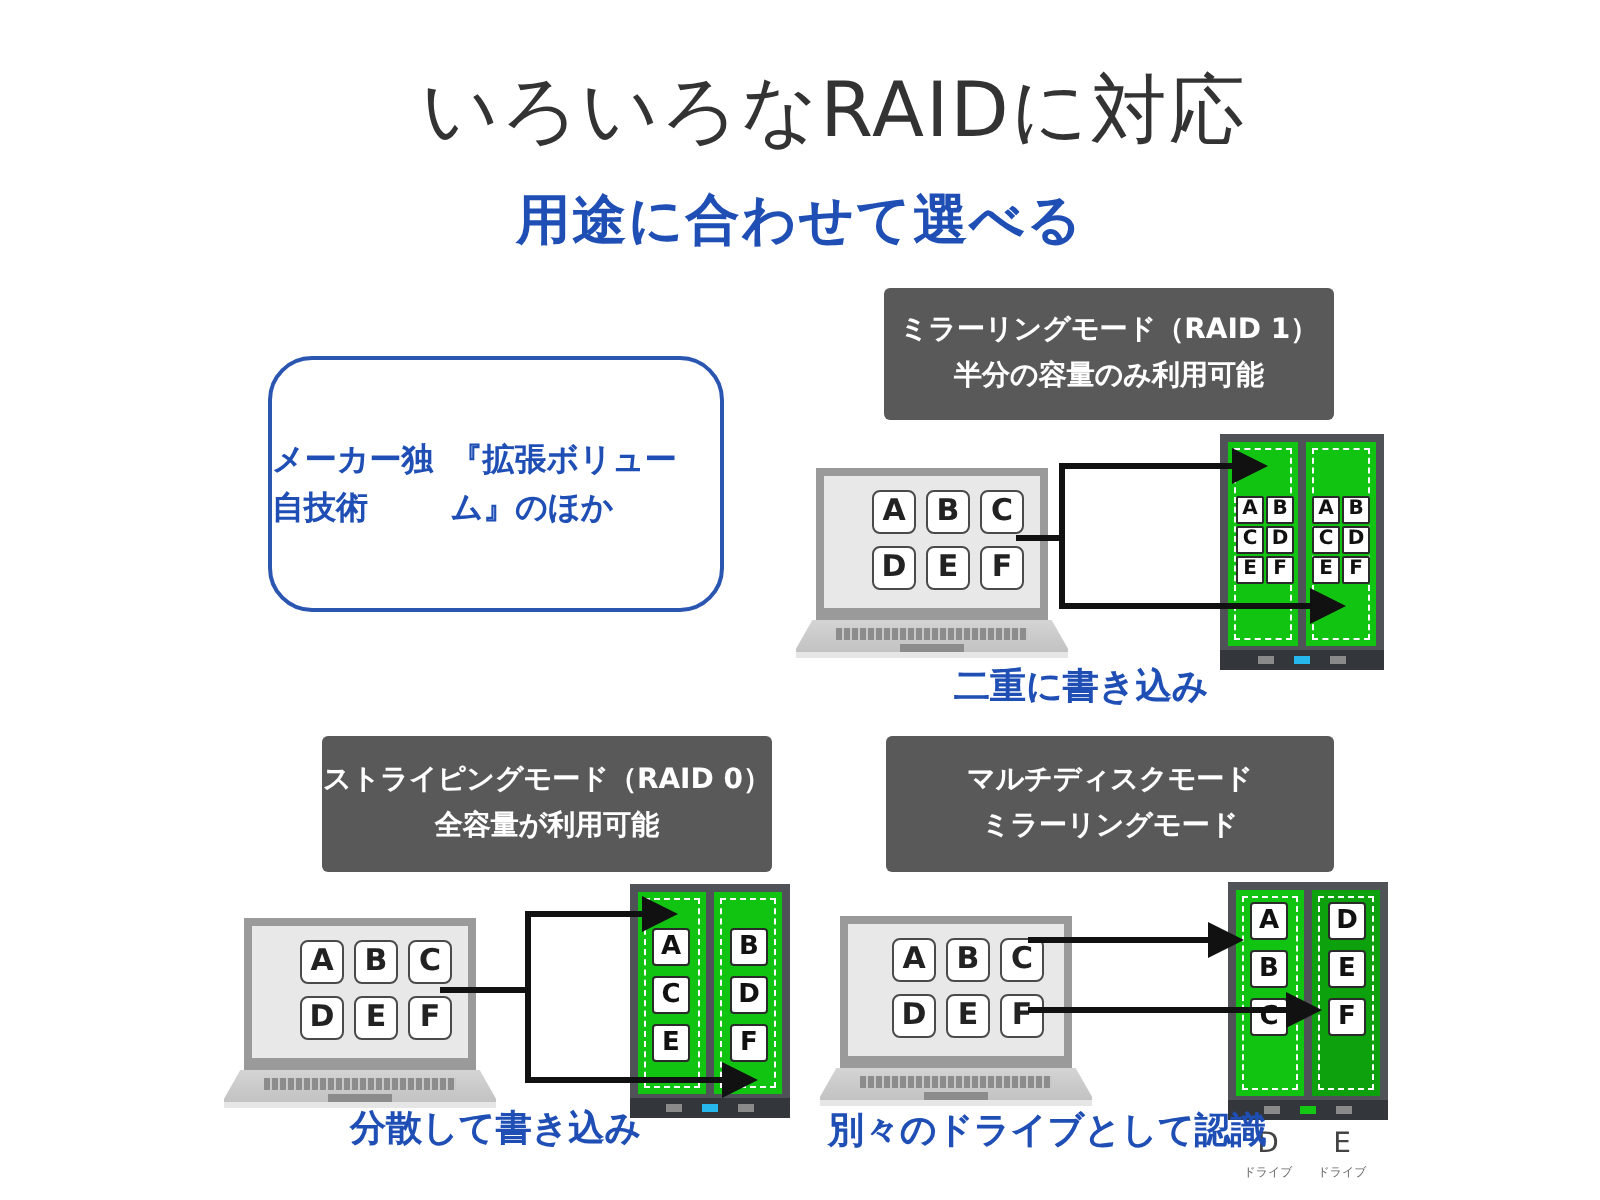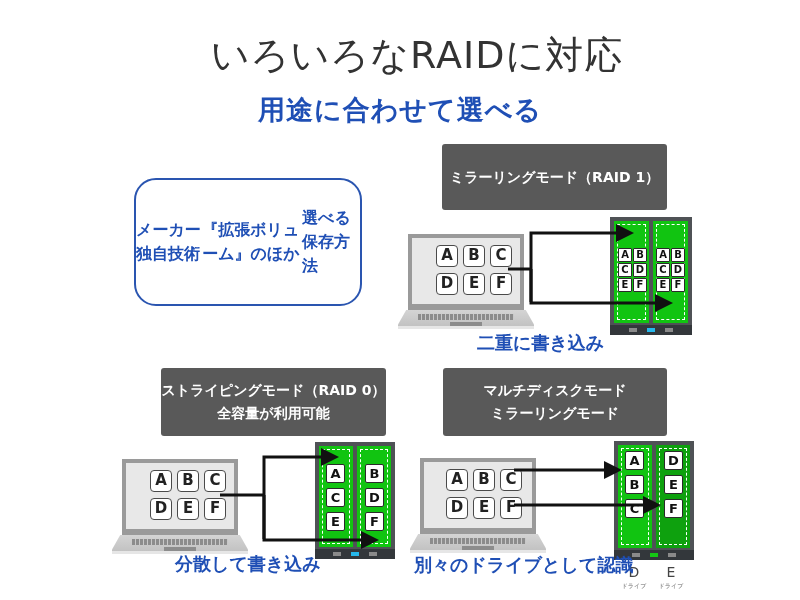--- a/index.html
+++ b/index.html
@@ -84,25 +84,25 @@
 </style>
 </head>
 <body>
 
 <div class="title">いろいろなRAIDに対応</div>
 <div class="subtitle">用途に合わせて選べる</div>
 
 <div class="info-box">
   <div>メーカー独自技術</div>
   <div>『拡張ボリューム』のほか</div>
-  <div>選べる保存方法</div>
 </div>
 
 <div class="mode-label" style="left:442px; top:144px; width:225px; height:66px;text-align:center;">
   <div>ミラーリングモード（RAID 1）</div>
+  <div>半分の容量のみ利用可能</div>
 </div>
 
 <div class="laptop" style="left:398px; top:234px;">
   <div class="screen">
     <div class="tile" style="left:24px; top:7px;">A</div>
     <div class="tile" style="left:51px; top:7px;">B</div>
     <div class="tile" style="left:78px; top:7px;">C</div>
     <div class="tile" style="left:24px; top:35px;">D</div>
     <div class="tile" style="left:51px; top:35px;">E</div>
     <div class="tile" style="left:78px; top:35px;">F</div>

